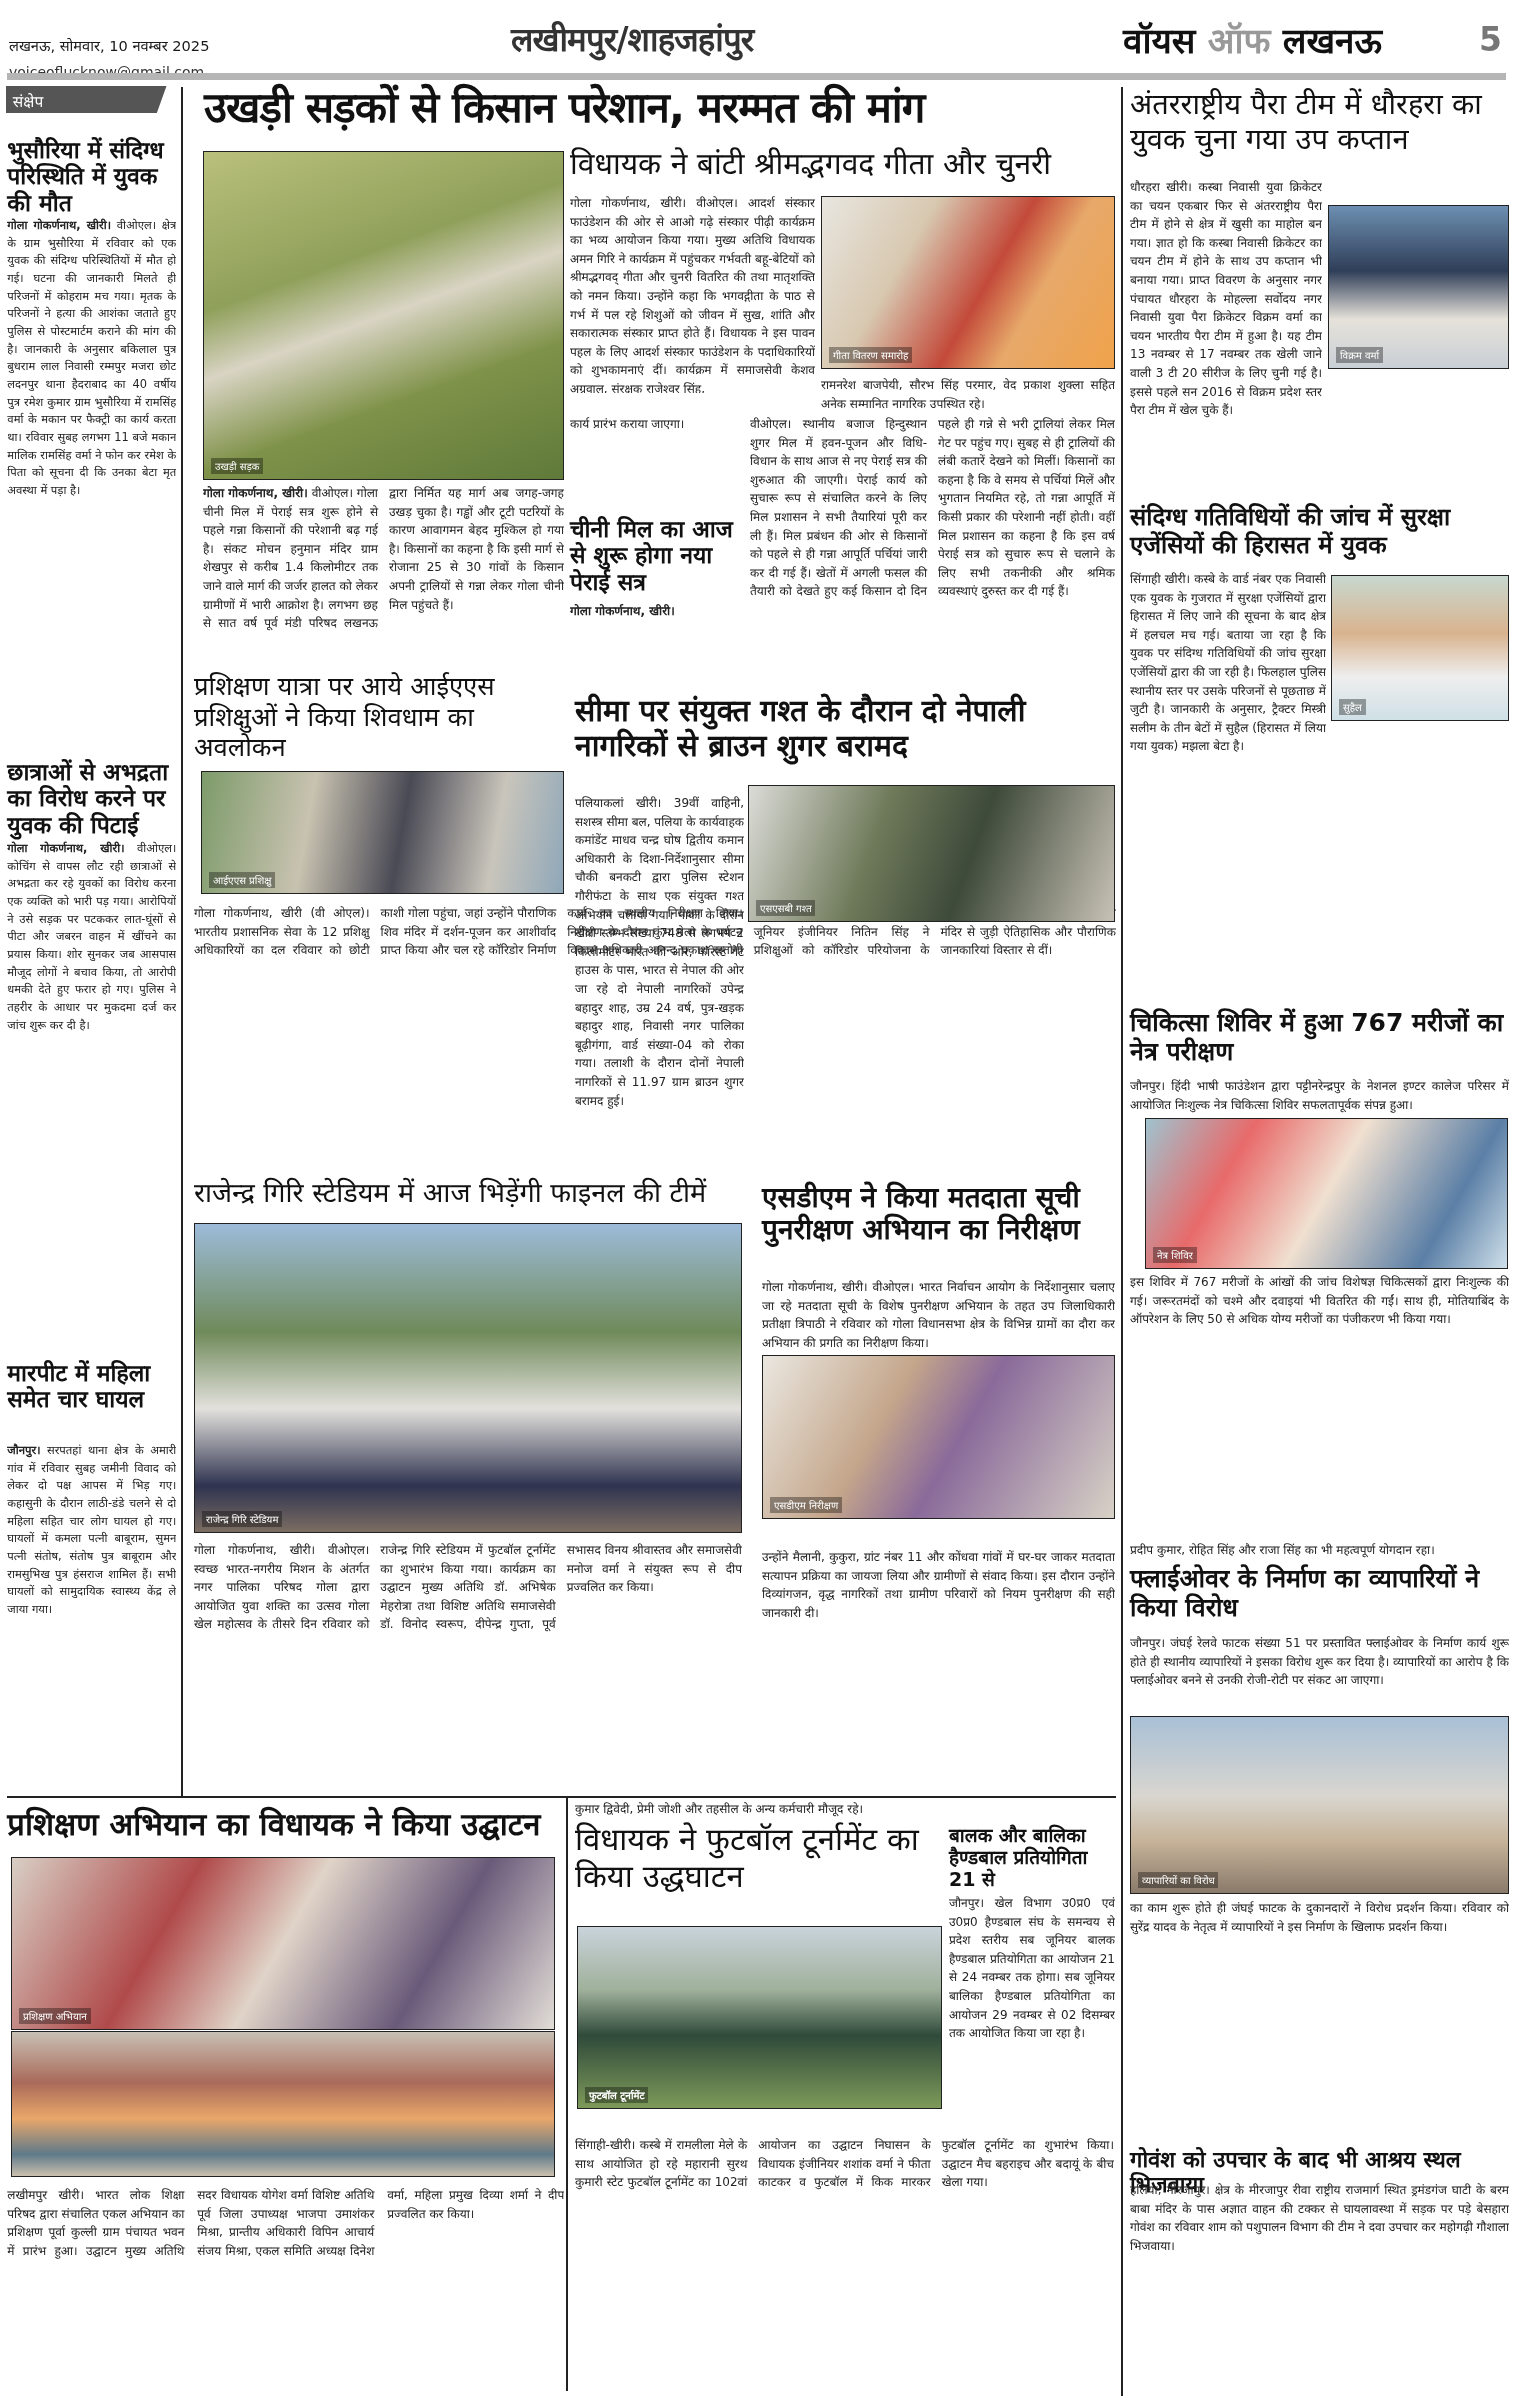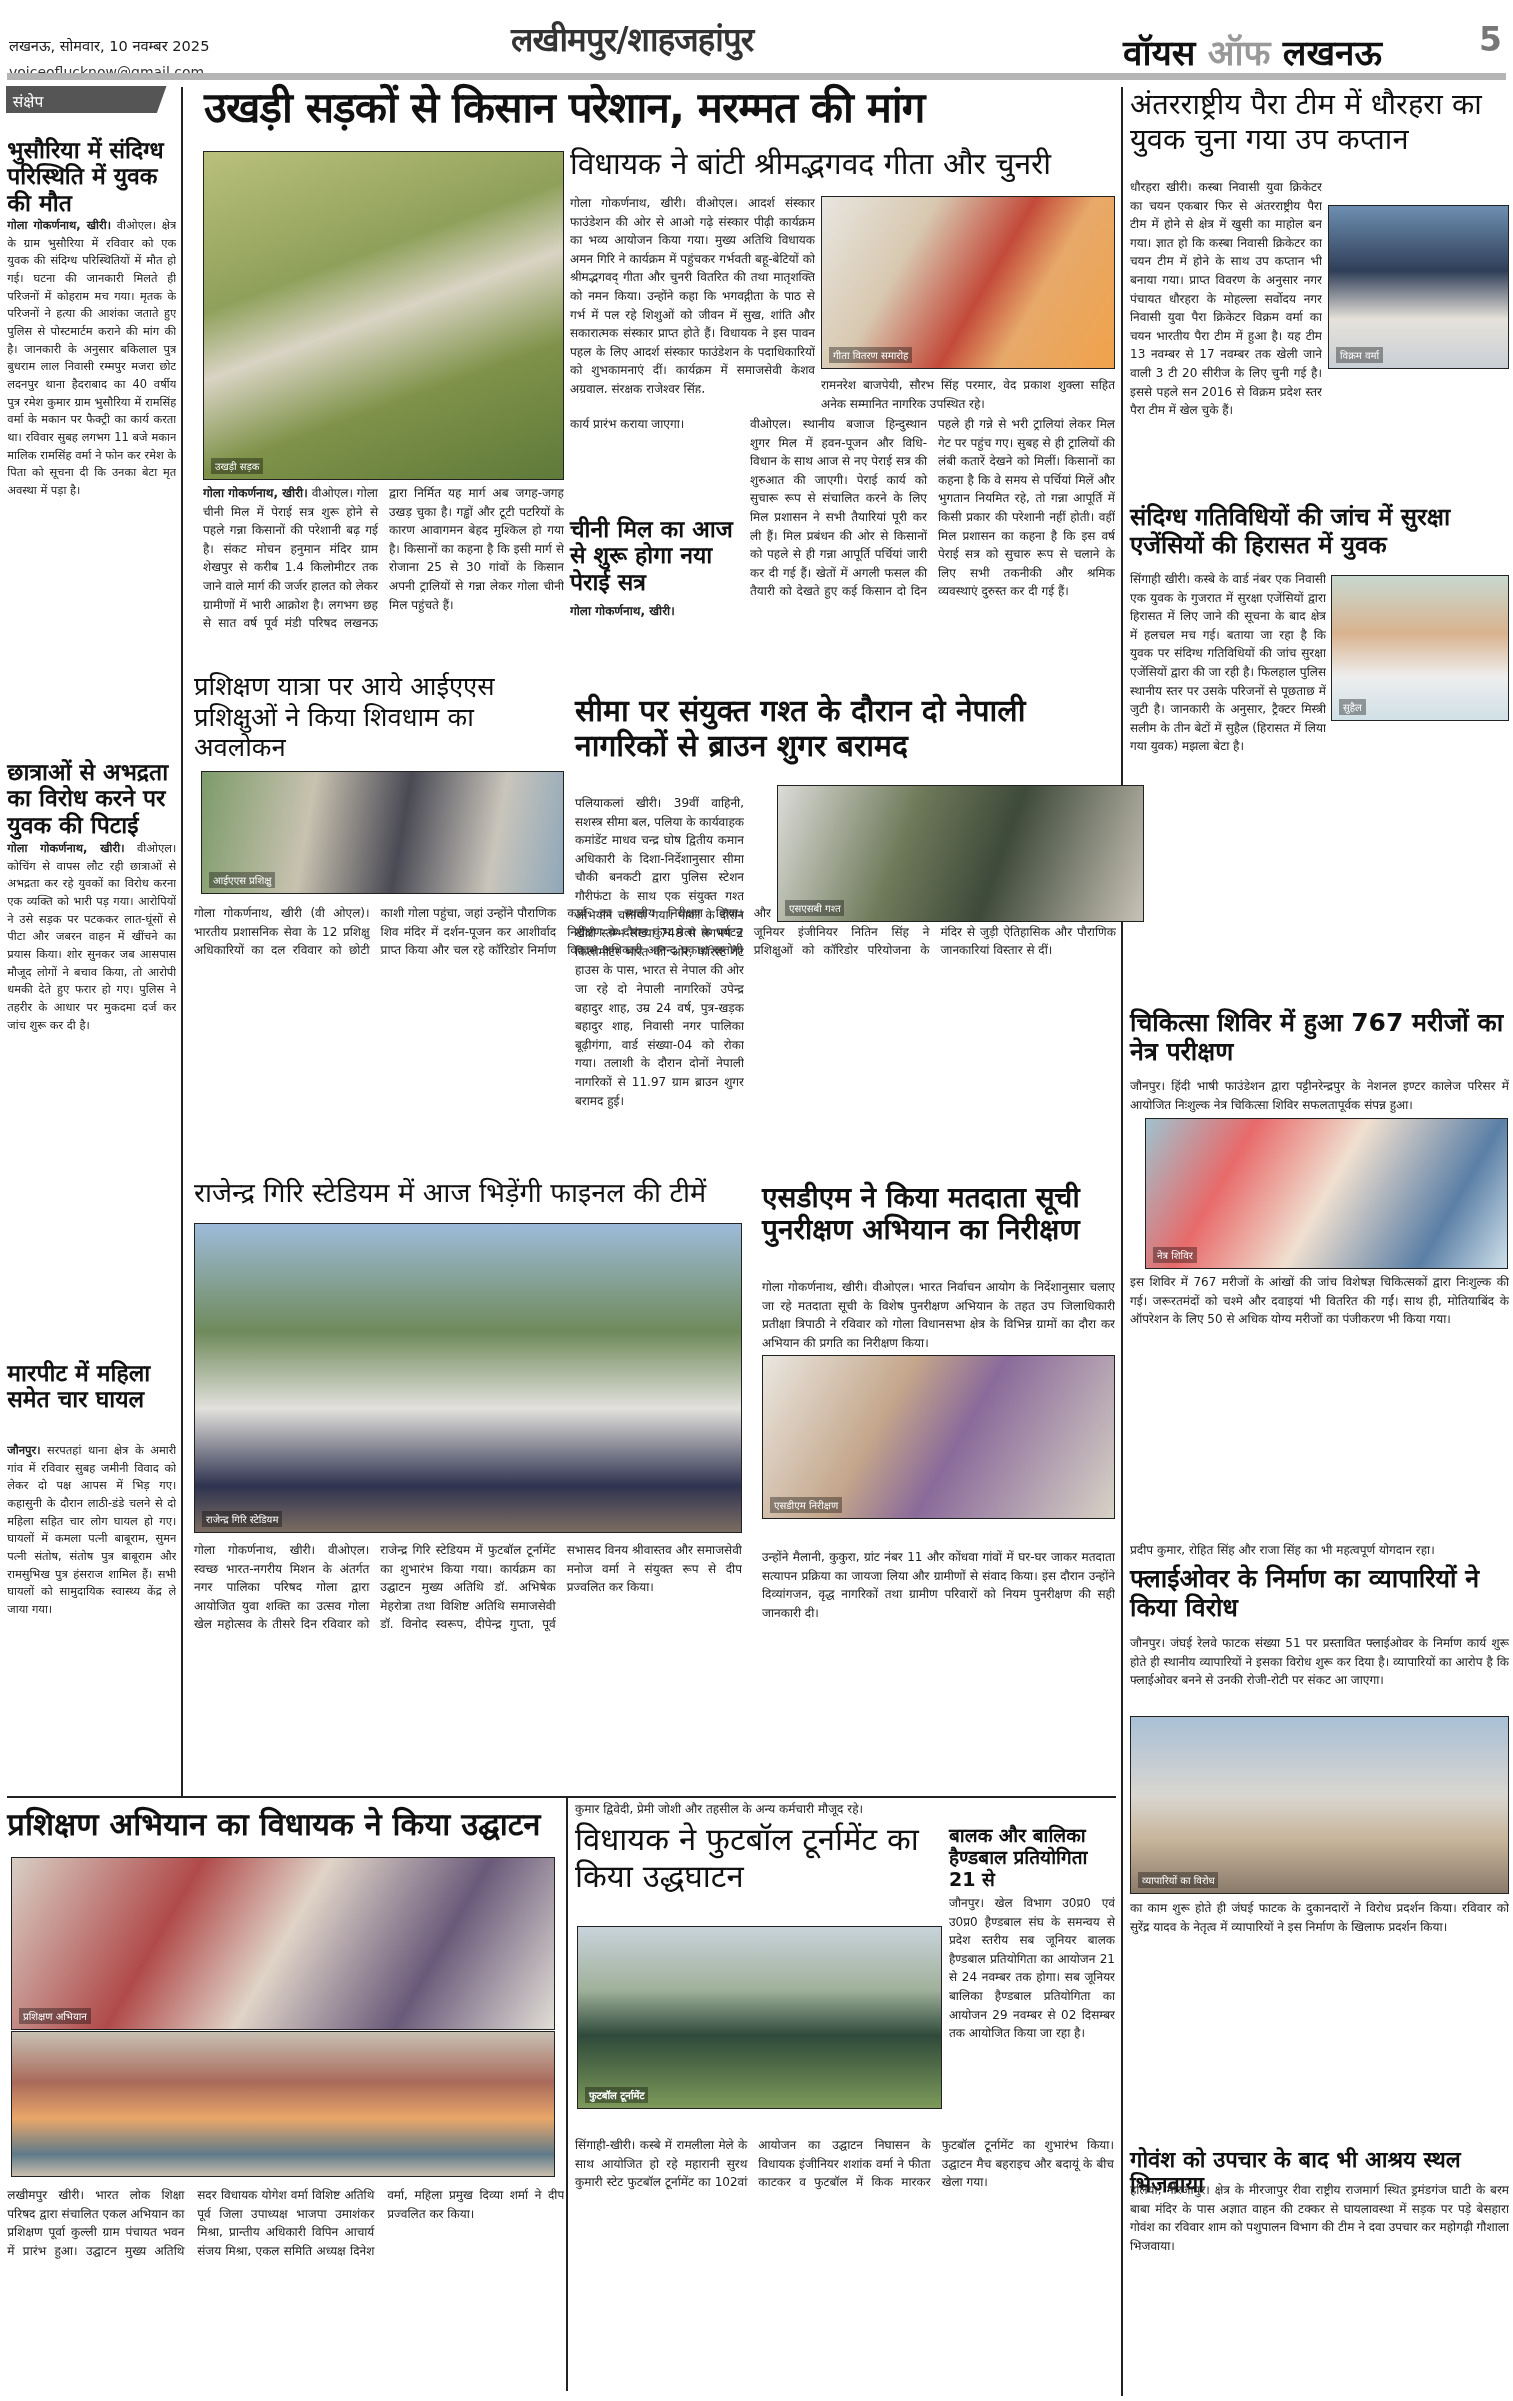--- a/index.html
+++ b/index.html
@@ -1,21 +1,21 @@
 <!DOCTYPE html>
 <html style="font-size:14.6px"><head>
 <meta charset="utf-8">
 <style>
   * { box-sizing: border-box; margin: 0; padding: 0; }
   body { width: 1513px; height: 2401px; background: #fff; font-family: "DejaVu Sans", sans-serif; color: #1a1a1a; position: relative; overflow: hidden; }
   .abs { position: absolute; }
   .masthead-date { left: 9px; top: 35px; font-size: 14.6px; }
   .masthead-email { left: 9px; top: 64px; font-size: 14px; color: #333; }
   .masthead-region { left: 511px; top: 16.4px; font-size: 33px; font-weight: bold; color: #333; letter-spacing: -0.9px; }
-  .masthead-brand { left: 1123px; top: 16.4px; font-size: 35px; font-weight: bold; color: #111; margin-top: 12px; }
+  .masthead-brand { left: 1123px; top: 16.4px; font-size: 35px; font-weight: bold; color: #111; }
   .masthead-brand .gray { color: #999; }
   .masthead-page { left: 1479px; top: 20px; font-size: 33px; font-weight: bold; color: #777; }
   .topbar { left: 7.3px; top: 73px; width: 1499px; height: 7.3px; background: #b5b5b5; }
 
   .vline { position: absolute; background: #222; width: 1.8px; }
   .hline { position: absolute; background: #222; height: 1.8px; }
 
   .brief-tag { left: 5.5px; top: 86px; width: 161px; height: 27px; background: #555; color: #fff; font-size: 15.5px; padding: 3.7px 7.3px; clip-path: polygon(0 0,100% 0,94% 100%,0 100%); }
 
   .hd { position: absolute; font-weight: bold; line-height: 1.15; color: #111; }
@@ -111,21 +111,21 @@
   <span class="ph-label">सुहैल</span>
 </div>
 
 <div class="hd-light" style="left:194px;top:671px;width:370px;font-size:25.6px;">प्रशिक्षण यात्रा पर आये आईएएस प्रशिक्षुओं ने किया शिवधाम का अवलोकन</div>
 <div class="photo ph-ias" style="left:201px;top:771px;width:363px;height:123px;">
   <span class="ph-label">आईएएस प्रशिक्षु</span>
 </div>
 <div class="body-text" style="left:194px;top:904px;width:922px;height:265px;column-count:5;column-gap:11px;">गोला गोकर्णनाथ, खीरी (वी ओएल)। भारतीय प्रशासनिक सेवा के 12 प्रशिक्षु अधिकारियों का दल रविवार को छोटी काशी गोला पहुंचा, जहां उन्होंने पौराणिक शिव मंदिर में दर्शन-पूजन कर आशीर्वाद प्राप्त किया और चल रहे कॉरिडोर निर्माण कार्य का स्थलीय निरीक्षण किया। निरीक्षण के दौरान कुंभ मेला के पर्यटन विकास अधिकारी आनन्द प्रकाश रस्तोगी और कार्यदायी संस्था यूपीपीसीएल के जूनियर इंजीनियर नितिन सिंह ने प्रशिक्षुओं को कॉरिडोर परियोजना के बजट, निर्माण की प्रगति, मानचित्र एवं मंदिर से जुड़ी ऐतिहासिक और पौराणिक जानकारियां विस्तार से दीं।</div>
 
 <div class="hd" style="left:575px;top:694px;width:543px;font-size:30px;">सीमा पर संयुक्त गश्त के दौरान दो नेपाली नागरिकों से ब्राउन शुगर बरामद</div>
-<div class="photo ph-border" style="left:777px;top:785px;width:367px;height:137px;">
+<div class="photo ph-border" style="left:748px;top:785px;width:367px;height:137px;">
   <span class="ph-label">एसएसबी गश्त</span>
 </div>
 <div class="body-text" style="left:575px;top:794px;width:169px;height:374px;">पलियाकलां खीरी। 39वीं वाहिनी, सशस्त्र सीमा बल, पलिया के कार्यवाहक कमांडेंट माधव चन्द्र घोष द्वितीय कमान अधिकारी के दिशा-निर्देशानुसार सीमा चौकी बनकटी द्वारा पुलिस स्टेशन गौरीफंटा के साथ एक संयुक्त गश्त अभियान चलाया गया। नाका के दौरान खीरी स्तम्भ संख्या 748 से लगभग 2 किलोमीटर भारत की ओर, फॉरेस्ट गेट हाउस के पास, भारत से नेपाल की ओर जा रहे दो नेपाली नागरिकों उपेन्द्र बहादुर शाह, उम्र 24 वर्ष, पुत्र-खड़क बहादुर शाह, निवासी नगर पालिका बूढ़ीगंगा, वार्ड संख्या-04 को रोका गया। तलाशी के दौरान दोनों नेपाली नागरिकों से 11.97 ग्राम ब्राउन शुगर बरामद हुई।</div>
 
 <div class="hd" style="left:1130px;top:1009px;width:379px;font-size:25px;">चिकित्सा शिविर में हुआ 767 मरीजों का नेत्र परीक्षण</div>
 <div class="body-text" style="left:1130px;top:1077px;width:379px;height:38px;">जौनपुर। हिंदी भाषी फाउंडेशन द्वारा पट्टीनरेन्द्रपुर के नेशनल इण्टर कालेज परिसर में आयोजित निःशुल्क नेत्र चिकित्सा शिविर सफलतापूर्वक संपन्न हुआ।</div>
 <div class="photo ph-eye" style="left:1145px;top:1118px;width:363px;height:151px;">
   <span class="ph-label">नेत्र शिविर</span>
 </div>
 <div class="body-text" style="left:1130px;top:1273px;width:379px;height:260px;">इस शिविर में 767 मरीजों के आंखों की जांच विशेषज्ञ चिकित्सकों द्वारा निःशुल्क की गई। जरूरतमंदों को चश्मे और दवाइयां भी वितरित की गईं। साथ ही, मोतियाबिंद के ऑपरेशन के लिए 50 से अधिक योग्य मरीजों का पंजीकरण भी किया गया।</div>

